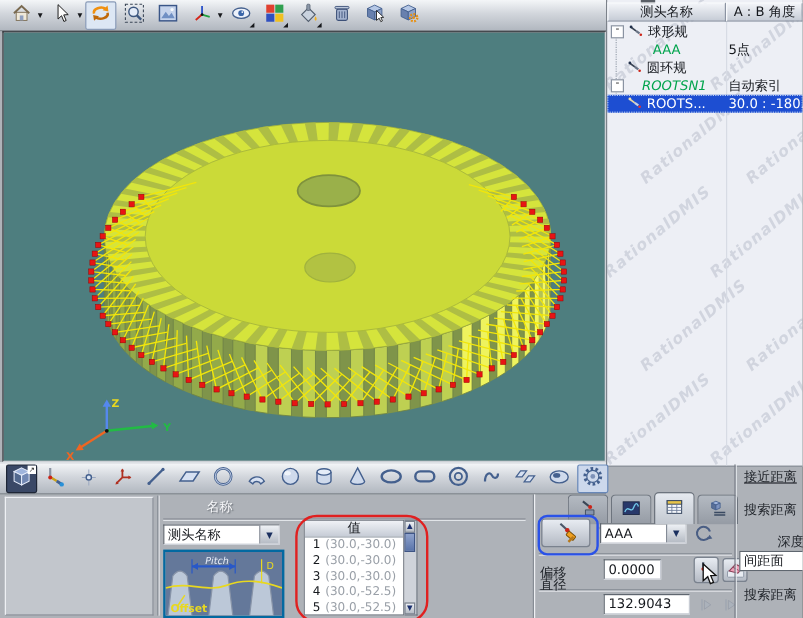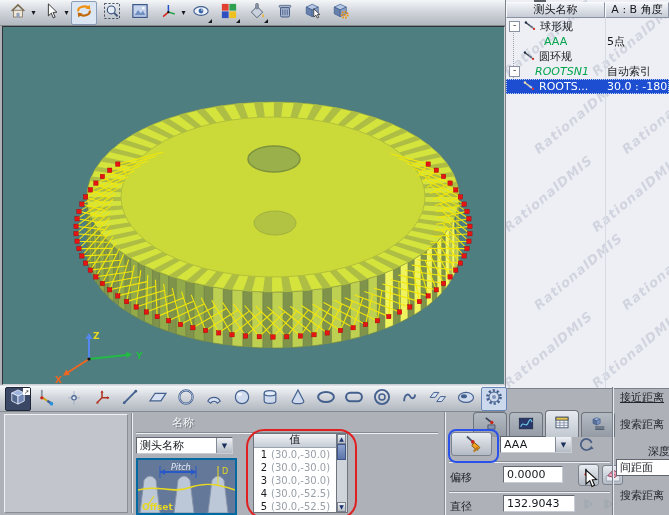--- a/index.html
+++ b/index.html
@@ -733,40 +733,40 @@
     <div class="combo-btn">▼</div>
   </div>
   <span class="flaticon" style="left:577px;top:435px;width:19px;height:19px"><svg viewBox="0 0 24 24" xmlns="http://www.w3.org/2000/svg">
         <path d="M18.5 10 A7 7 0 1 0 17.5 16" fill="none" stroke="#4a5e84" stroke-width="2.2"></path>
         <path d="M21 17.5 L15.5 18.5 L18 13.5 Z" fill="#4a5e84"></path>
       </svg></span>
 
   <div class="groove" style="left:449px;top:461px;width:161px"></div>
 
   <div class="label" style="left:450px;top:470px">偏移</div>
-  <input class="sunken" style="left: 503px; top: 466px; width: 60px; height: 17px;" value="0.0000">
+  <input class="sunken" style="left: 503px; top: 466px; width: 48px; height: 17px;" value="0.0000">
   <div class="pbtn" style="left:578px;top:464px;width:21px;height:22px">
       <span style="width:18px;height:18px"><svg viewBox="0 0 24 24" xmlns="http://www.w3.org/2000/svg">
           <path d="M8 3.5 L8 10" stroke="#4a5668" stroke-width="2.4"></path>
           <path d="M8 10.5 L13 14.5" stroke="#c8a018" stroke-width="2.2"></path>
           <circle cx="8" cy="11" r="2" fill="#cc2418"></circle>
           <circle cx="14" cy="15.5" r="1.8" fill="#2890d8"></circle>
         </svg></span>
     </div>
   <div class="pbtn" style="left:602px;top:465px;width:21px;height:20px">
       <span style="width:18px;height:18px"><svg viewBox="0 0 24 24" xmlns="http://www.w3.org/2000/svg">
           <rect x="3" y="13" width="18" height="7" rx="1" fill="#e8ecf2" stroke="#8a94a4"></rect>
           <path d="M5 13 L12 5.5 L20 9.5 L14.5 15.5 Z" fill="#f0a0b8" stroke="#8a4058" stroke-width="1.2"></path>
           <path d="M9 9 L15.5 12.5" stroke="#8a4058" stroke-width="1"></path>
         </svg></span>
     </div>
 
   <div class="groove" style="left:449px;top:491px;width:161px"></div>
 
-  <div class="label" style="left:450px;top:499px">直径</div>
+  <div class="label" style="left:450px;top:480px">直径</div>
   <input class="sunken" style="left: 503px; top: 495px; width: 72px; height: 17px;" value="132.9043">
   <span class="flaticon" style="left:580px;top:496px;width:16px;height:16px;opacity:.65"><svg viewBox="0 0 24 24" xmlns="http://www.w3.org/2000/svg">
         <path d="M7.5 5 V19" stroke="#9aa2ae" stroke-width="2"></path>
         <path d="M10.5 6.5 L18.5 12 L10.5 17.5 Z" fill="#aab2be" stroke="#8a92a0" stroke-width="1"></path>
       </svg></span>
   <span class="flaticon" style="left:600px;top:496px;width:16px;height:16px;opacity:.65"><svg viewBox="0 0 24 24" xmlns="http://www.w3.org/2000/svg">
         <path d="M7.5 5 V19" stroke="#9aa2ae" stroke-width="2"></path>
         <path d="M10.5 6.5 L18.5 12 L10.5 17.5 Z" fill="#aab2be" stroke="#8a92a0" stroke-width="1"></path>
       </svg></span>
 

